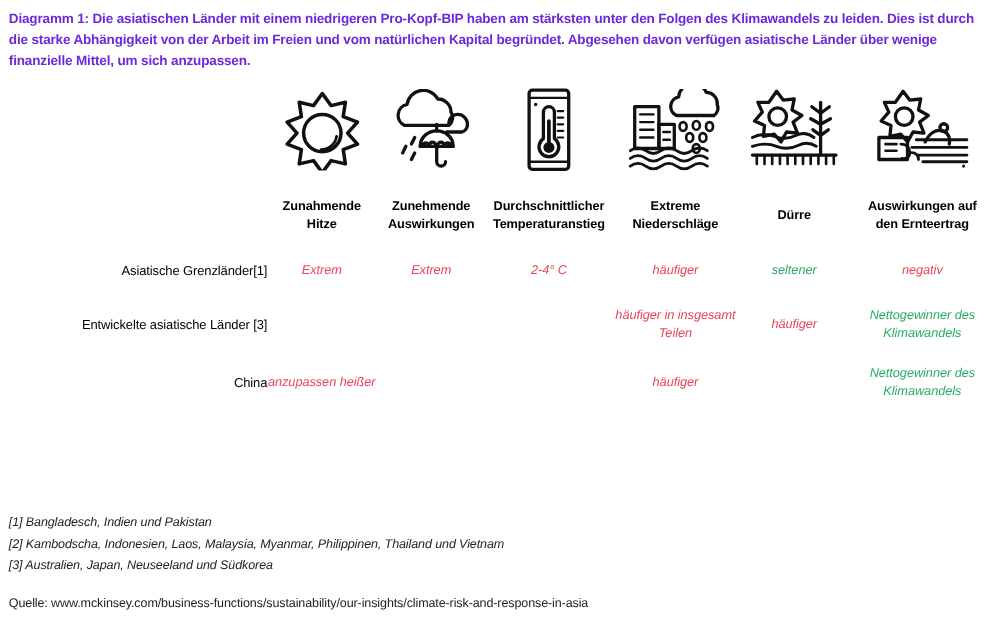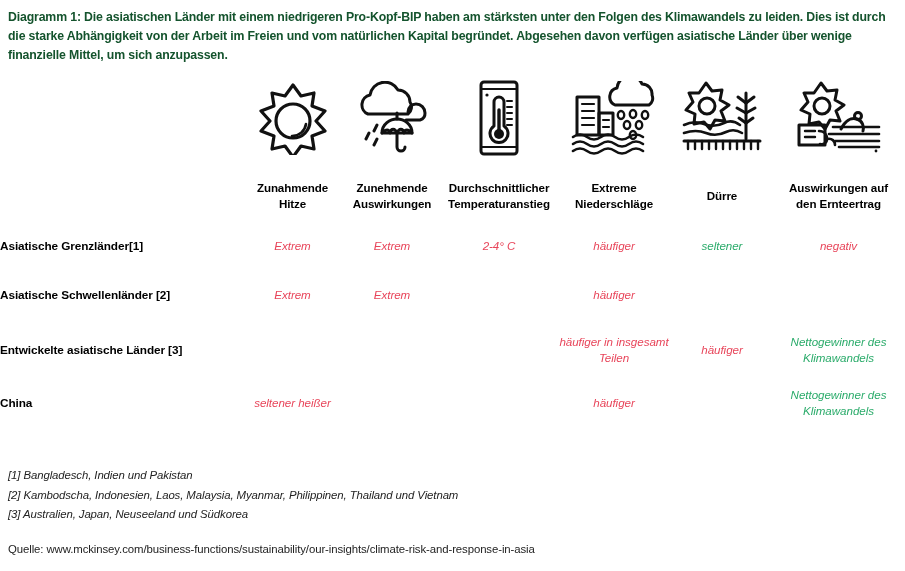--- a/index.html
+++ b/index.html
@@ -19,21 +19,21 @@
   
   #title-block {
     position: absolute;
     left: 8px;
     top: 8px;
     width: 888px;
     font-size: 12.3px;
     font-weight: bold;
     line-height: 19px;
     letter-spacing: -0.15px;
-    color: #14532d;
+    color: #6d28d9;
   }
 
   
   #matrix {
     position: absolute;
     left: 0;
     top: 72px;
     width: 905px;
     border-collapse: collapse;
     table-layout: fixed;
@@ -69,25 +69,25 @@
     font-weight: bold;
     line-height: 16px;
     letter-spacing: -0.1px;
     padding-top: 8px;
     color: #000;
   }
 
   
   .row-label {
     font-size: 11.8px;
-    font-weight: bold;
+    font-weight: normal;
     letter-spacing: -0.1px;
     padding-left: 8px;
     color: #000;
-    text-align: left;
+    text-align: right;
   }
 
   
   .val {
     text-align: center;
     font-size: 11.6px;
     font-style: italic;
     line-height: 16px;
     letter-spacing: -0.05px;
   }
@@ -296,43 +296,34 @@
   <tr class="r0">
     <td class="row-label">Asiatische Grenzländer[1]</td>
     <td class="val red">Extrem</td>
     <td class="val red">Extrem</td>
     <td class="val red">2-4° C</td>
     <td class="val red">häufiger</td>
     <td class="val green">seltener</td>
     <td class="val red">negativ</td>
   </tr>
 
-  <tr class="r1">
-    <td class="row-label">Asiatische Schwellenländer [2]</td>
-    <td class="val red">Extrem</td>
-    <td class="val red">Extrem</td>
-    <td class="val red"></td>
-    <td class="val red">häufiger</td>
-    <td class="val red"></td>
-    <td class="val red"></td>
-  </tr>
 
   <tr class="r2">
     <td class="row-label">Entwickelte asiatische Länder [3]</td>
     <td class="val red"></td>
     <td class="val red"></td>
     <td class="val red"></td>
     <td class="val red">häufiger in insgesamt Teilen</td>
     <td class="val red">häufiger</td>
     <td class="val green">Nettogewinner des Klimawandels</td>
   </tr>
 
   <tr class="r3">
     <td class="row-label">China</td>
-    <td class="val red">seltener heißer</td>
+    <td class="val red">anzupassen heißer</td>
     <td class="val red"></td>
     <td class="val red"></td>
     <td class="val red">häufiger</td>
     <td class="val red"></td>
     <td class="val green">Nettogewinner des Klimawandels</td>
   </tr>
 </tbody>
   </table>
 
 <div id="footnotes">

